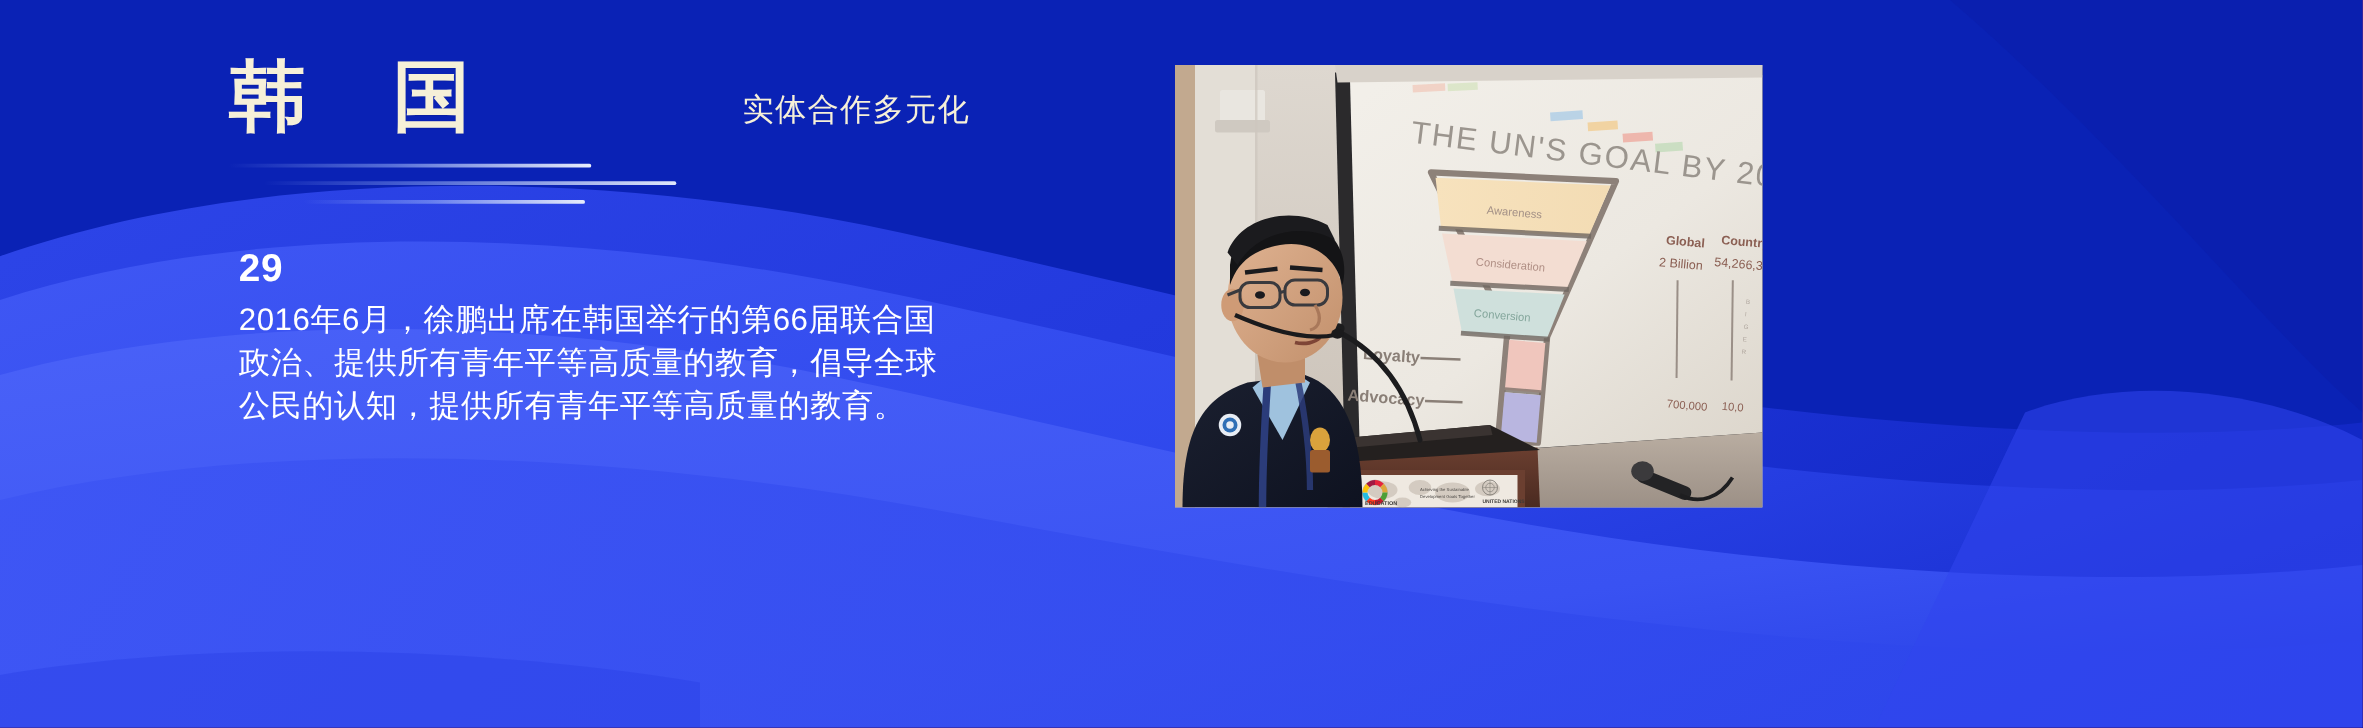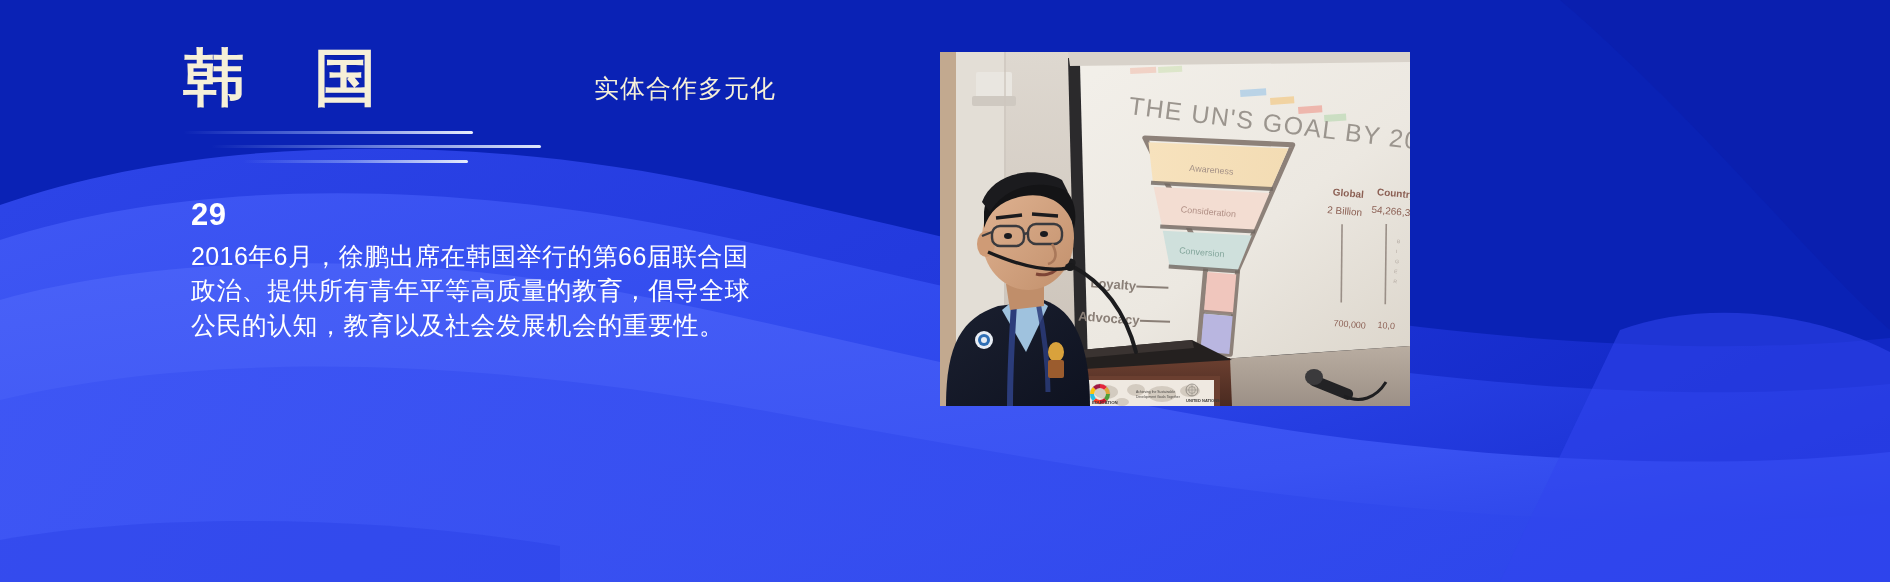--- a/index.html
+++ b/index.html
@@ -177,21 +177,21 @@
   </div>
 
   <div class="subtitle">
     <div>实体合作多元化</div>
   </div>
 
   <div class="body-block">
     <div class="body-number">29</div>
     <div class="body-line">2016年6月，徐鹏出席在韩国举行的第66届联合国</div>
     <div class="body-line">政治、提供所有青年平等高质量的教育，倡导全球</div>
-    <div class="body-line">公民的认知，教育以及社会发展机会的重要性。</div>
+    <div class="body-line">公民的认知，提供所有青年平等高质量的教育。</div>
   </div>
 
   <div class="photo">
     <div class="photo-inner">
       <svg viewBox="0 0 470 354" preserveAspectRatio="none" xmlns="http://www.w3.org/2000/svg">
         <defs>
           <linearGradient id="wallG" x1="0" y1="0" x2="0" y2="1">
             <stop offset="0%" stop-color="#ded8d0"></stop>
             <stop offset="100%" stop-color="#c9c0b6"></stop>
           </linearGradient>

